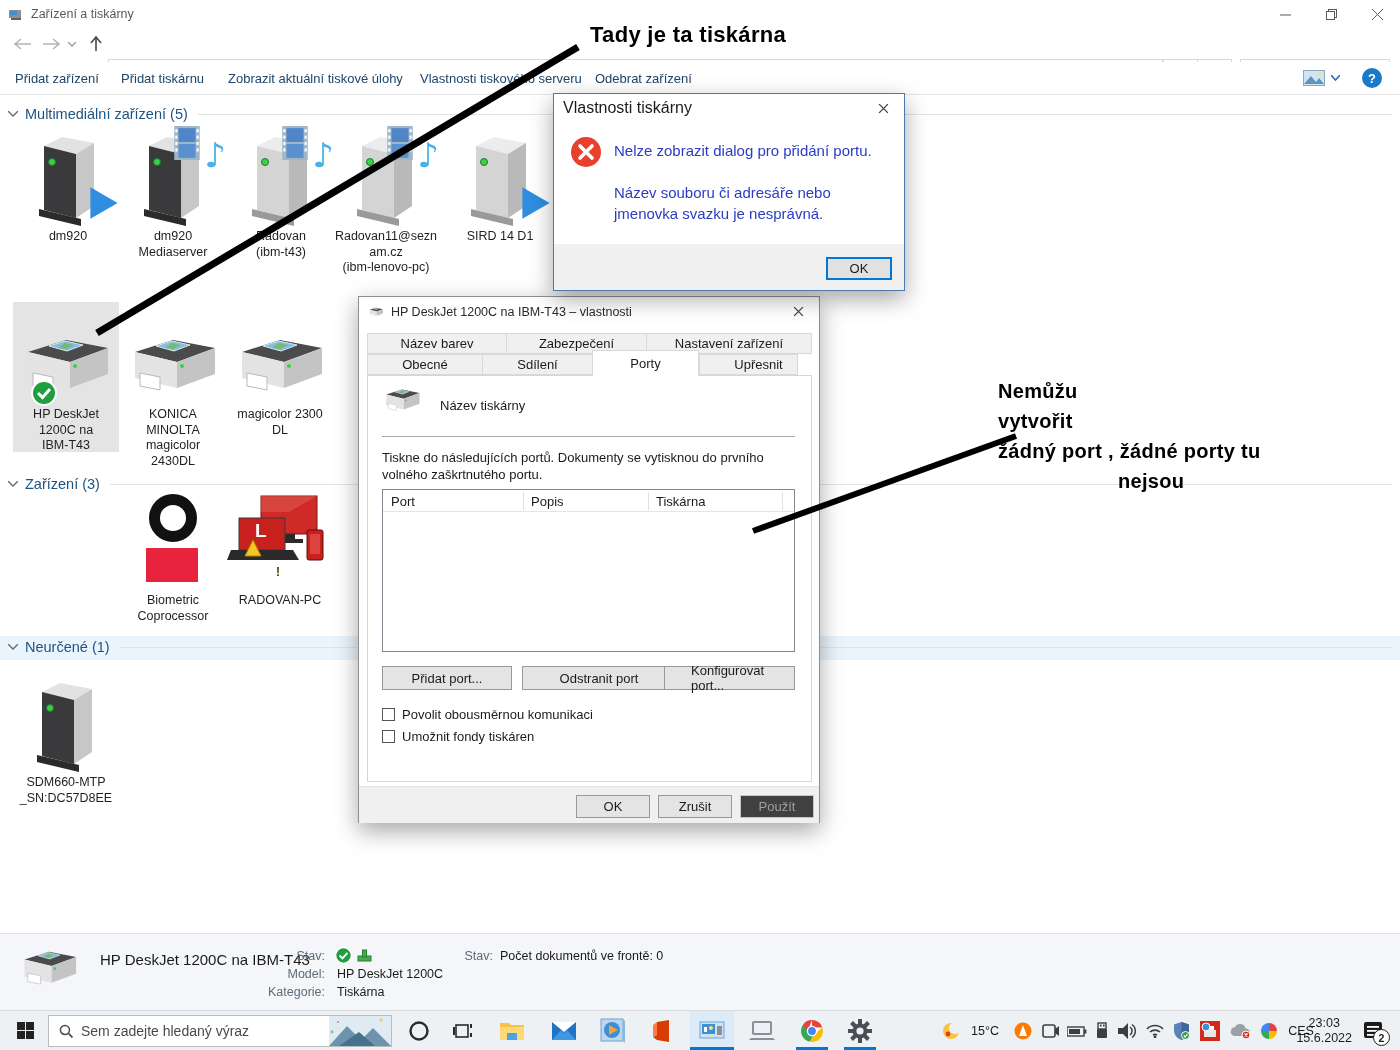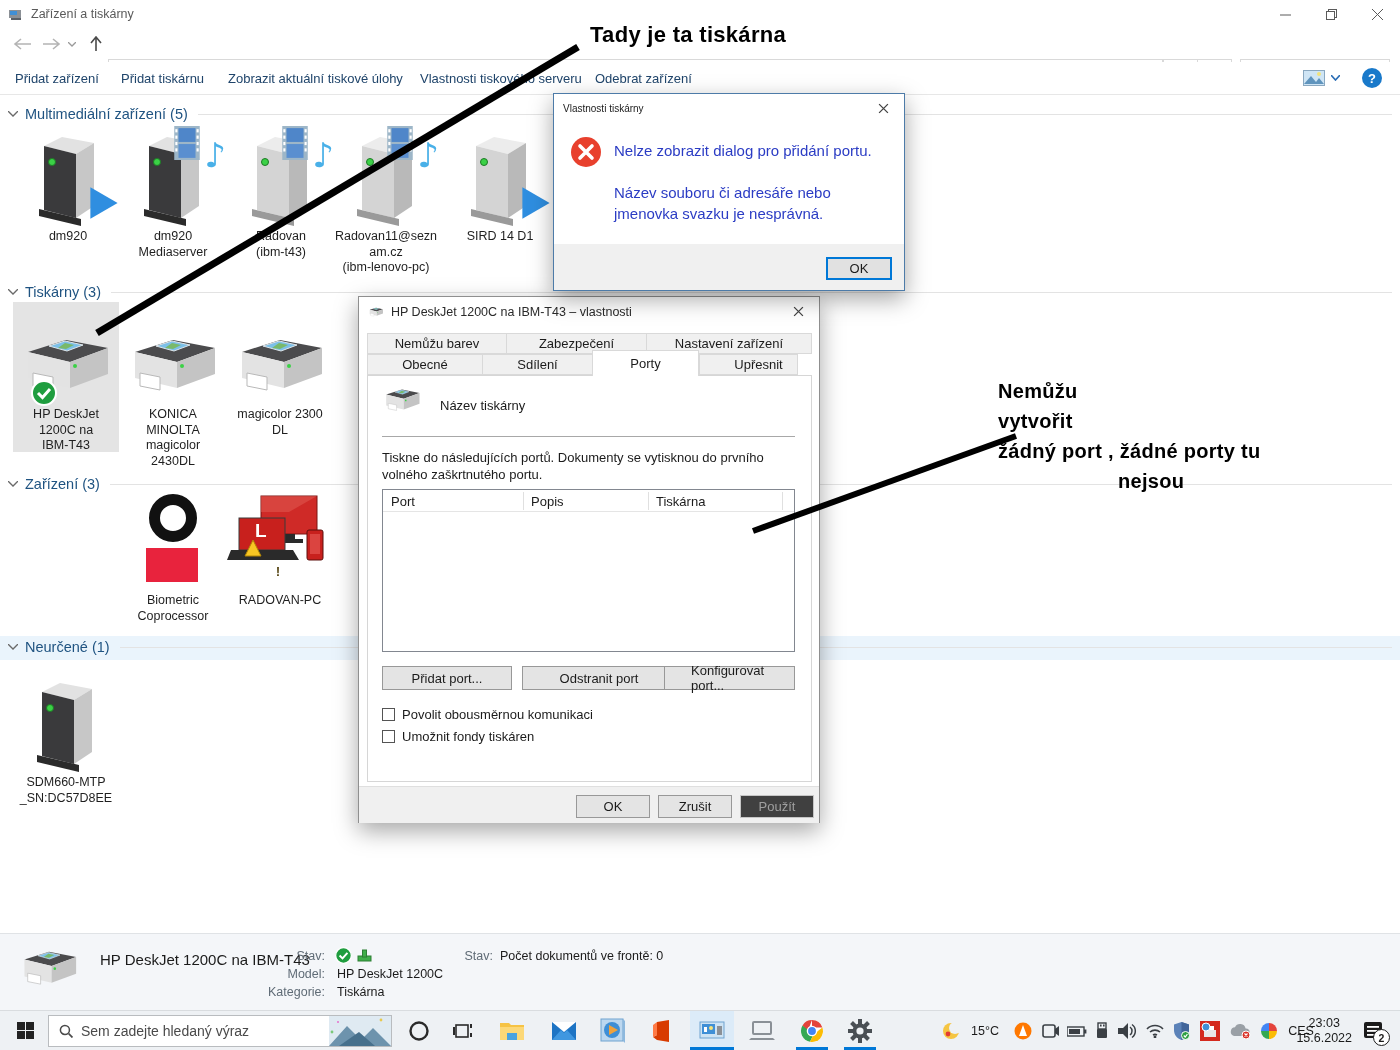--- a/index.html
+++ b/index.html
@@ -222,27 +222,20 @@
     </div>
   </div>
 
   <div class="sech" style="left:8px;top:104px;width:1384px;">
     <svg width="10" height="6">
         <polyline points="0,0 5,5 10,0" fill="none" stroke="#6a6a6a" stroke-width="1.3"></polyline>
       </svg>
     <span class="tt">Multimediální zařízení (5)</span>
       <span class="line"></span>
   </div>
-  <div class="sech" style="left:8px;top:282px;width:1384px;">
-    <svg width="10" height="6">
-        <polyline points="0,0 5,5 10,0" fill="none" stroke="#6a6a6a" stroke-width="1.3"></polyline>
-      </svg>
-    <span class="tt">Tiskárny (3)</span>
-      <span class="line"></span>
-  </div>
   <div class="sech" style="left:8px;top:474px;width:1384px;">
     <svg width="10" height="6">
         <polyline points="0,0 5,5 10,0" fill="none" stroke="#6a6a6a" stroke-width="1.3"></polyline>
       </svg>
     <span class="tt">Zařízení (3)</span>
       <span class="line"></span>
   </div>
   <div class="hl4"></div>
   <div class="sech" style="left:8px;top:637px;width:1384px;">
     <svg width="10" height="6">
@@ -414,21 +407,21 @@
         </svg>
       <span style="font-size:12.5px;color:#2a2a2a;">HP DeskJet 1200C na IBM-T43 – vlastnosti</span>
     </div>
     <div class="xbtn">
         <svg width="11" height="11" viewBox="0 0 10 10">
           <use href="#sym-x"></use>
         </svg>
       </div>
 
     <div class="tab" style="left:8px;top:36px;width:140px;">
-        <span>Nemůžu barev</span>
+        <span>Název barev</span>
       </div>
     <div class="tab" style="left:147px;top:36px;width:141px;">
         <span>Zabezpečení</span>
       </div>
     <div class="tab" style="left:287px;top:36px;width:166px;">
         <span>Nastavení zařízení</span>
       </div>
 
     <div class="tab" style="left:8px;top:57px;width:116px;">
         <span>Obecné</span>
@@ -487,21 +480,21 @@
           <span>Zrušit</span>
         </div>
       <div class="btn disabled" style="left:381px;top:8px;width:74px;height:23px;">
           <span>Použít</span>
         </div>
     </div>
   </div>
 
   <div class="dlg" style="left:553px;top:93px;width:352px;height:198px;border:1px solid #4d7ba8;z-index:30;">
     <div class="tbar" style="height:28px;">
-      <span style="font-size:10px;">Vlastnosti tiskárny</span>
+      <span style="font-size:16px;">Vlastnosti tiskárny</span>
     </div>
     <div class="xbtn">
         <svg width="11" height="11" viewBox="0 0 10 10">
           <use href="#sym-x"></use>
         </svg>
       </div>
     <svg class="abs" style="left:16px;top:42px;" width="32" height="32" viewBox="0 0 32 32">
       <circle cx="16" cy="16" r="15" fill="#e8402d"></circle>
       <path d="M10 10 L22 22 M22 10 L10 22" stroke="#fff" stroke-width="3.6" stroke-linecap="round"></path>
     </svg>

